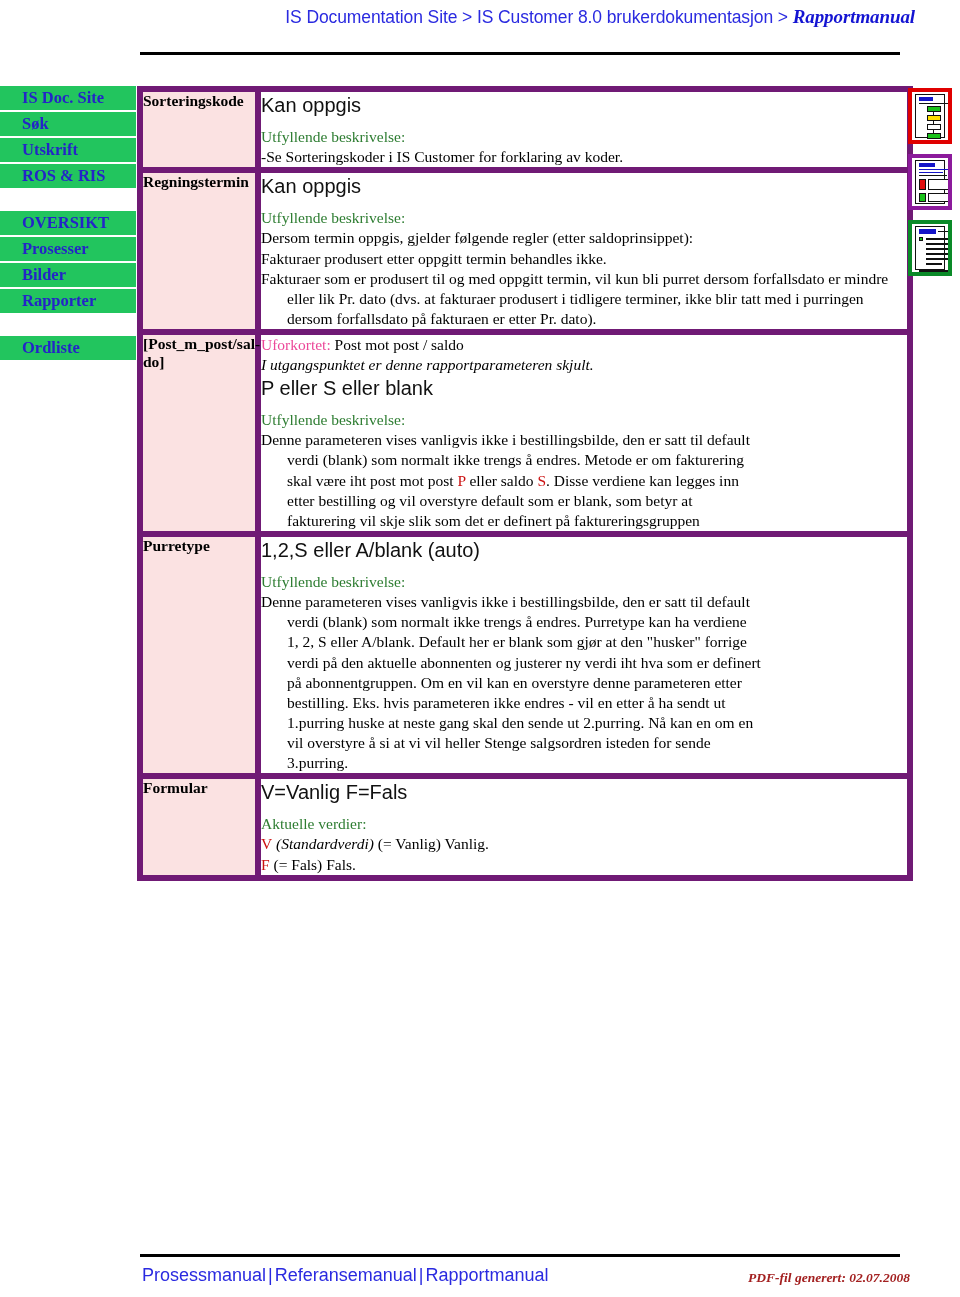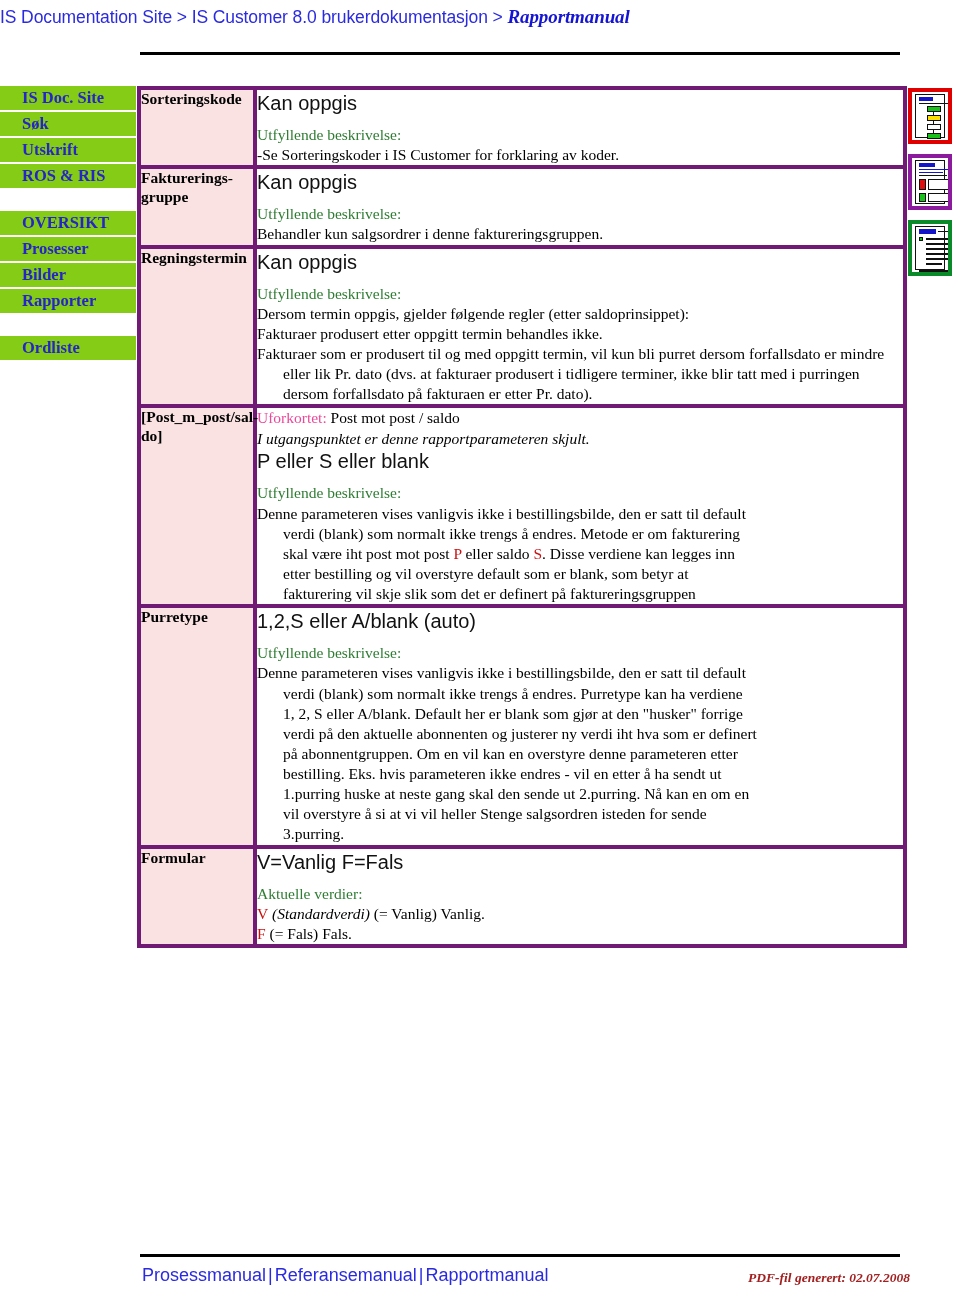--- a/index.html
+++ b/index.html
@@ -20,21 +20,21 @@
   #header {
     position: absolute;
     left: 0; top: 0;
     width: 960px;
     height: 62px;
   }
   #breadcrumb {
     position: absolute;
     left: 0; top: 6px;
     width: 915px;
-    text-align: left;
+    text-align: right;
     font-family: "Liberation Sans", sans-serif;
     font-size: 17.5px;
     color: #2a2ae0;
     white-space: nowrap;
     letter-spacing: -0.1px;
   }
   #breadcrumb .sep { color: #2a2ae0; }
   #breadcrumb .crumb-current {
     font-family: "Liberation Serif", serif;
     font-weight: bold;
@@ -71,21 +71,21 @@
 
   
   #sidebar {
     position: absolute;
     left: 0; top: 86px;
     width: 136px;
   }
   .nav-item {
     height: 24px;
     line-height: 24px;
-    background: #84cc16;
+    background: #22c55e;
     color: #2424c8;
     font-family: "Liberation Serif", serif;
     font-weight: bold;
     font-size: 16.5px;
     padding-left: 22px;
     box-sizing: border-box;
     margin-bottom: 2px;
     white-space: nowrap;
     overflow: hidden;
   }
@@ -96,21 +96,21 @@
 
   
   #param-table {
     position: absolute;
     left: 137px; top: 86px;
     width: 760px;
     border-collapse: collapse;
     table-layout: fixed;
   }
   #param-table td {
-    border: 4px solid #701a75;
+    border: 6px solid #701a75;
     vertical-align: top;
     padding: 0;
   }
   td.lbl-cell {
     width: 112px;
     background: #fbe2e2;
     vertical-align: middle;
     padding: 4px 8px 4px 14px;
     font-family: "Liberation Serif", serif;
     font-weight: bold;
@@ -270,28 +270,20 @@
 
     <tr>
       <td class="lbl-cell">Sorteringskode</td>
       <td class="body-cell">
         <div class="val-line">Kan oppgis</div>
         <div class="green-head">Utfyllende beskrivelse:</div>
         <div class="desc">-Se Sorteringskoder i IS Customer for forklaring av koder.</div>
       </td>
     </tr>
 
-    <tr>
-      <td class="lbl-cell">Faktureri<wbr>ngs-<br>gruppe</td>
-      <td class="body-cell">
-        <div class="val-line">Kan oppgis</div>
-        <div class="green-head">Utfyllende beskrivelse:</div>
-        <div class="desc">Behandler kun salgsordrer i denne faktureringsgruppen.</div>
-      </td>
-    </tr>
 
 
     <tr>
       <td class="lbl-cell">Regningstermin</td>
       <td class="body-cell">
         <div class="val-line">Kan oppgis</div>
         <div class="green-head">Utfyllende beskrivelse:</div>
         <div class="desc">Dersom termin oppgis, gjelder følgende regler (etter saldoprinsippet):</div>
         <div class="desc">Fakturaer produsert etter oppgitt termin behandles ikke.</div>
         <div class="desc-ind">Fakturaer som er produsert til og med oppgitt termin, vil kun bli purret dersom forfallsdato er mindre eller lik Pr. dato (dvs. at fakturaer produsert i tidligere terminer, ikke blir tatt med i purringen dersom forfallsdato på fakturaen er etter Pr. dato).</div>

